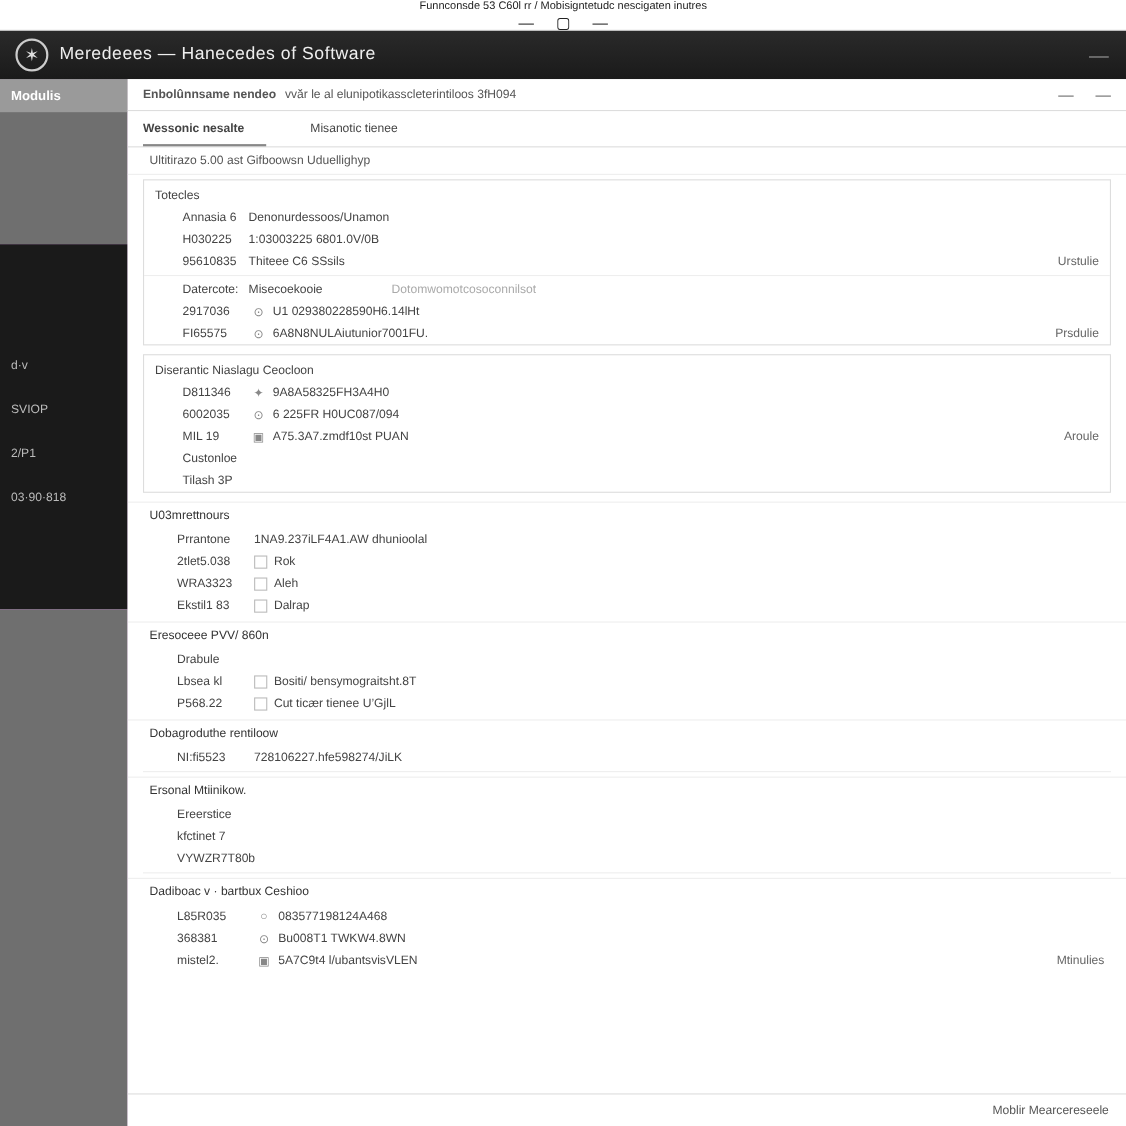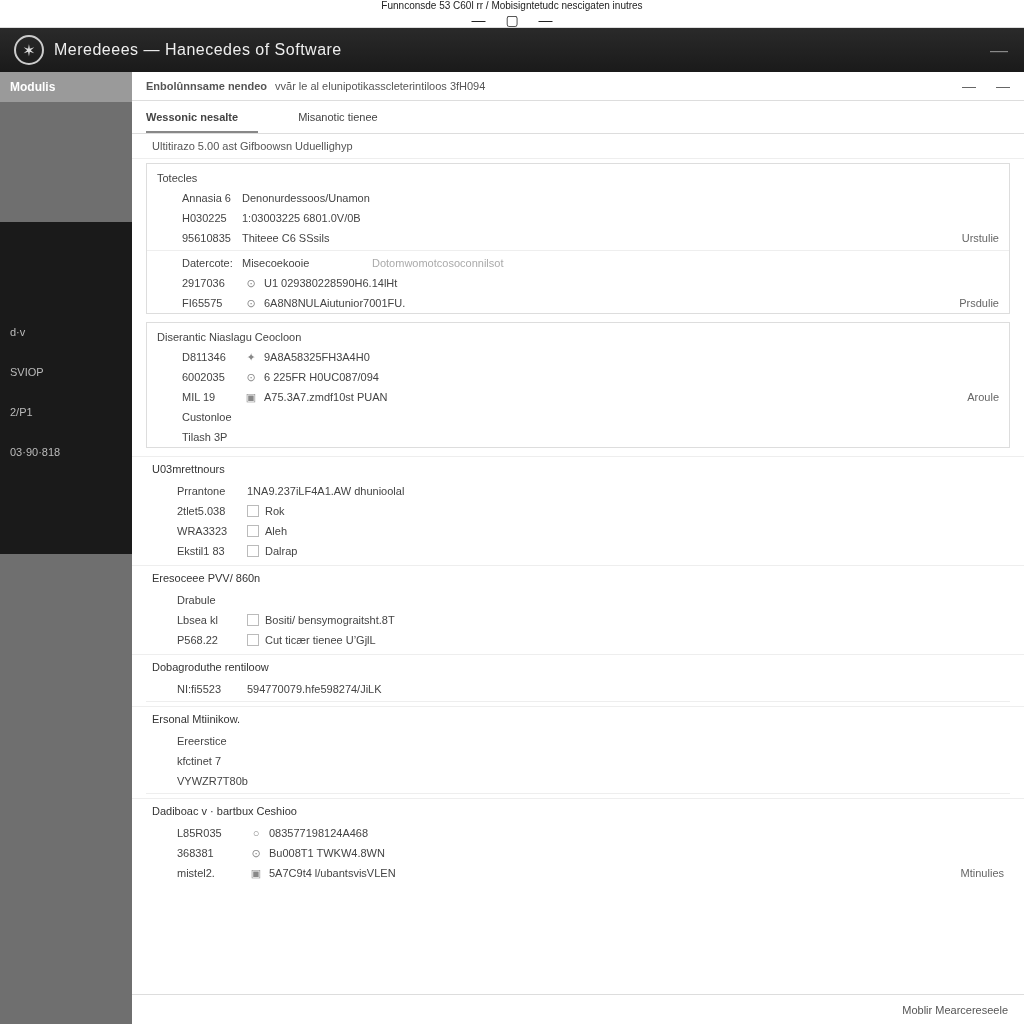--- a/index.html
+++ b/index.html
@@ -6,21 +6,21 @@
   html, body { width: 1024px; height: 1024px; font-family: Arial, Helvetica, sans-serif; font-size: 11px; color: #333; overflow: hidden; background: #fff; }
   .titlebar { height: 28px; display: flex; align-items: center; justify-content: space-between; padding: 0 10px; font-size: 10px; color: #222; border-bottom: 1px solid #ddd; flex-direction: column; }
   .titlebar .controls { display: flex; gap: 20px; align-items: center; }
   .titlebar .controls span { font-size: 14px; line-height: 1; }
   .header { height: 44px; background: linear-gradient(#2a2a2a,#1a1a1a); display: flex; align-items: center; padding: 0 14px; }
   .logo { width: 30px; height: 30px; border: 2px solid #ccc; border-radius: 50%; display: flex; align-items: center; justify-content: center; margin-right: 10px; }
   .star { font-size: 16px; color: #ddd; }
   .app-title { color: #eee; font-size: 16px; letter-spacing: 0.5px; }
   .header-right { margin-left: auto; color: #888; font-size: 18px; letter-spacing: 2px; }
   .body { display: flex; height: calc(1024px - 28px - 44px); }
-  .sidebar { width: 132px; background: #f0abfc; display: flex; flex-direction: column; }
+  .sidebar { width: 116px; background: #f0abfc; display: flex; flex-direction: column; }
   .sidebar .top { background: #6f6f6f; }
   .sidebar-item { padding: 8px 10px; color: #eee; font-size: 12px; }
   .sidebar-item.active { background: #9a9a9a; color: #fff; font-weight: bold; }
   .sidebar .dark { background: #1a1a1a; flex: 1; padding-top: 90px; }
   .sidebar .dark .sidebar-item { color: #bbb; font-size: 11px; padding: 14px 10px; }
   .sidebar .gray-tail { background: #6f6f6f; height: 470px; }
   .main { flex: 1; display: flex; flex-direction: column; overflow: hidden; background: #fff; }
   .breadcrumb { display: flex; align-items: center; gap: 8px; padding: 6px 14px; border-bottom: 1px solid #ddd; font-size: 11px; color: #555; }
   .breadcrumb .bc1 { font-weight: bold; }
   .breadcrumb .win { margin-left: auto; display: flex; gap: 20px; font-size: 14px; color: #666; }
@@ -191,21 +191,21 @@
       </div>
       <div class="row">
         <span class="code" style="width:70px">P568.22</span>
         <span class="checkbox"></span>
         <span>Cut ticær tienee U’GjlL</span>
       </div>
 
       <div class="section-head">Dobagroduthe rentiloow</div>
       <div class="row">
         <span class="code" style="width:70px">NI:fi5523</span>
-        <span>594770079.hfe598274/JiLK</span>
+        <span>728106227.hfe598274/JiLK</span>
       </div>
 
       <hr class="sep">
 
       <div class="section-head">Ersonal Mtiinikow.</div>
       <div class="row">
           <span>Ereerstice</span>
         </div>
       <div class="row">
           <span>kfctinet 7</span>

